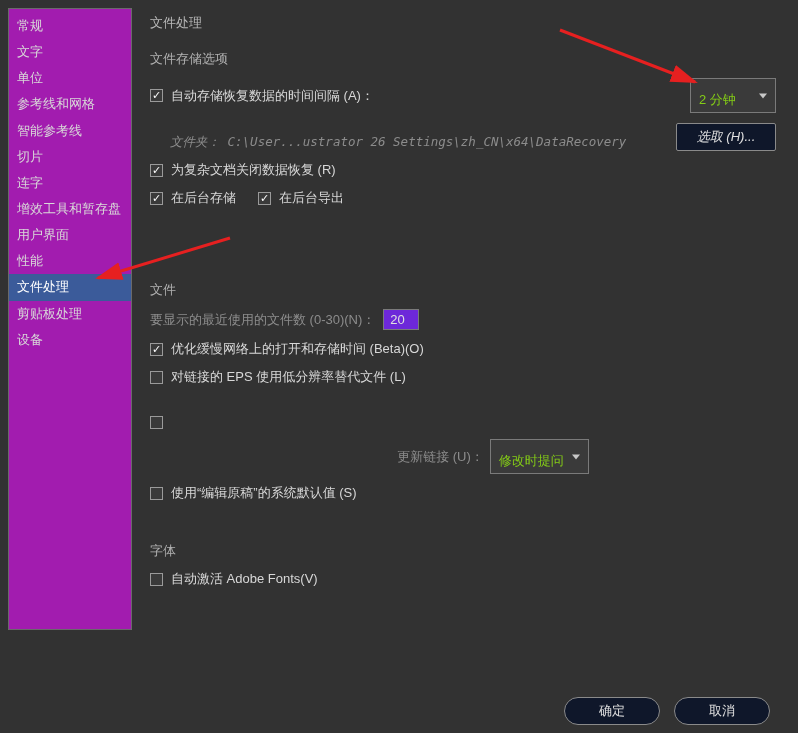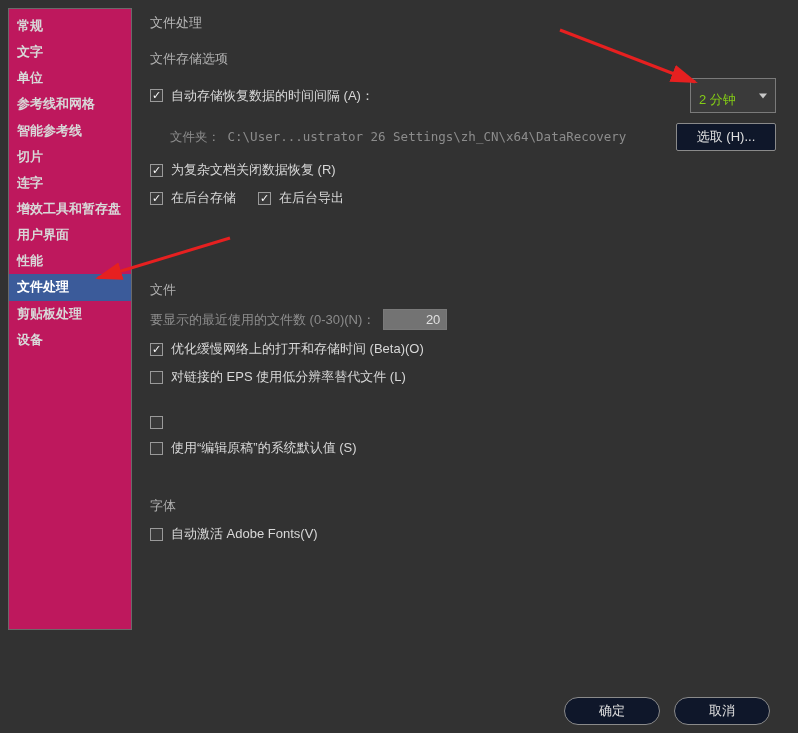--- a/index.html
+++ b/index.html
@@ -20,24 +20,23 @@
     flex-direction: column;
   }
   .main-row {
     display: flex;
     flex: 1;
     gap: 18px;
   }
   .sidebar {
     width: 124px;
     border: 1px solid #6a6a6a;
-    background: #be185d;
+    background: #a21caf;
     padding: 4px 0;
     height: 622px;
-    font-weight: bold;
   }
   .sidebar-item {
     padding: 3px 8px;
     line-height: 1.55;
     cursor: pointer;
     white-space: nowrap;
   }
   .sidebar-item.selected {
     background: #3b5b9a;
     color: #fff;
@@ -108,39 +107,40 @@
     padding: 4px 14px;
     border-radius: 14px;
     cursor: pointer;
     font-size: 13px;
     min-width: 96px;
     text-align: center;
   }
   .btn.rect { border-radius: 2px; min-width: 100px; }
   .path-row {
     display: flex;
-    align-items: center;
+    align-items: flex-end;
     margin-bottom: 10px;
     gap: 10px;
+    font-style: italic;
   }
   .path-text {
     font-family: Consolas, monospace;
     color: #9c9c9c;
     font-size: 12.5px;
     flex: 1;
     padding-left: 20px;
   }
   .text-input {
     display: inline-block;
     border: 1px solid #7a7a7a;
-    background: #737373;
+    background: #6d28d9;
     color: #e0e0e0;
     padding: 2px 6px;
-    width: 64px;
-    text-align: right;
+    width: 36px;
+    text-align: left;
     font-size: 13px;
   }
   .right-align { margin-left: auto; }
   .inline-row {
     display: flex;
     align-items: center;
     gap: 6px;
     margin: 10px 0;
     justify-content: flex-start;
   }
@@ -233,20 +233,24 @@
         <span class="cbx"></span>
         <span class="label">对链接的 EPS 使用低分辨率替代文件 (L)</span>
       </div>
 
       <div style="height:20px"></div>
 
       <div class="row">
         <span class="cbx"></span>
       </div>
 
+      <div class="inline-row center">
+        <span class="muted">更新链接 (U)：</span>
+        <div class="select">修改时提问</div>
+      </div>
 
       <div class="row">
         <span class="cbx"></span>
         <span class="label">使用“编辑原稿”的系统默认值 (S)</span>
       </div>
 
       <div style="height:14px"></div>
 
       <div class="section-title">字体</div>
 

